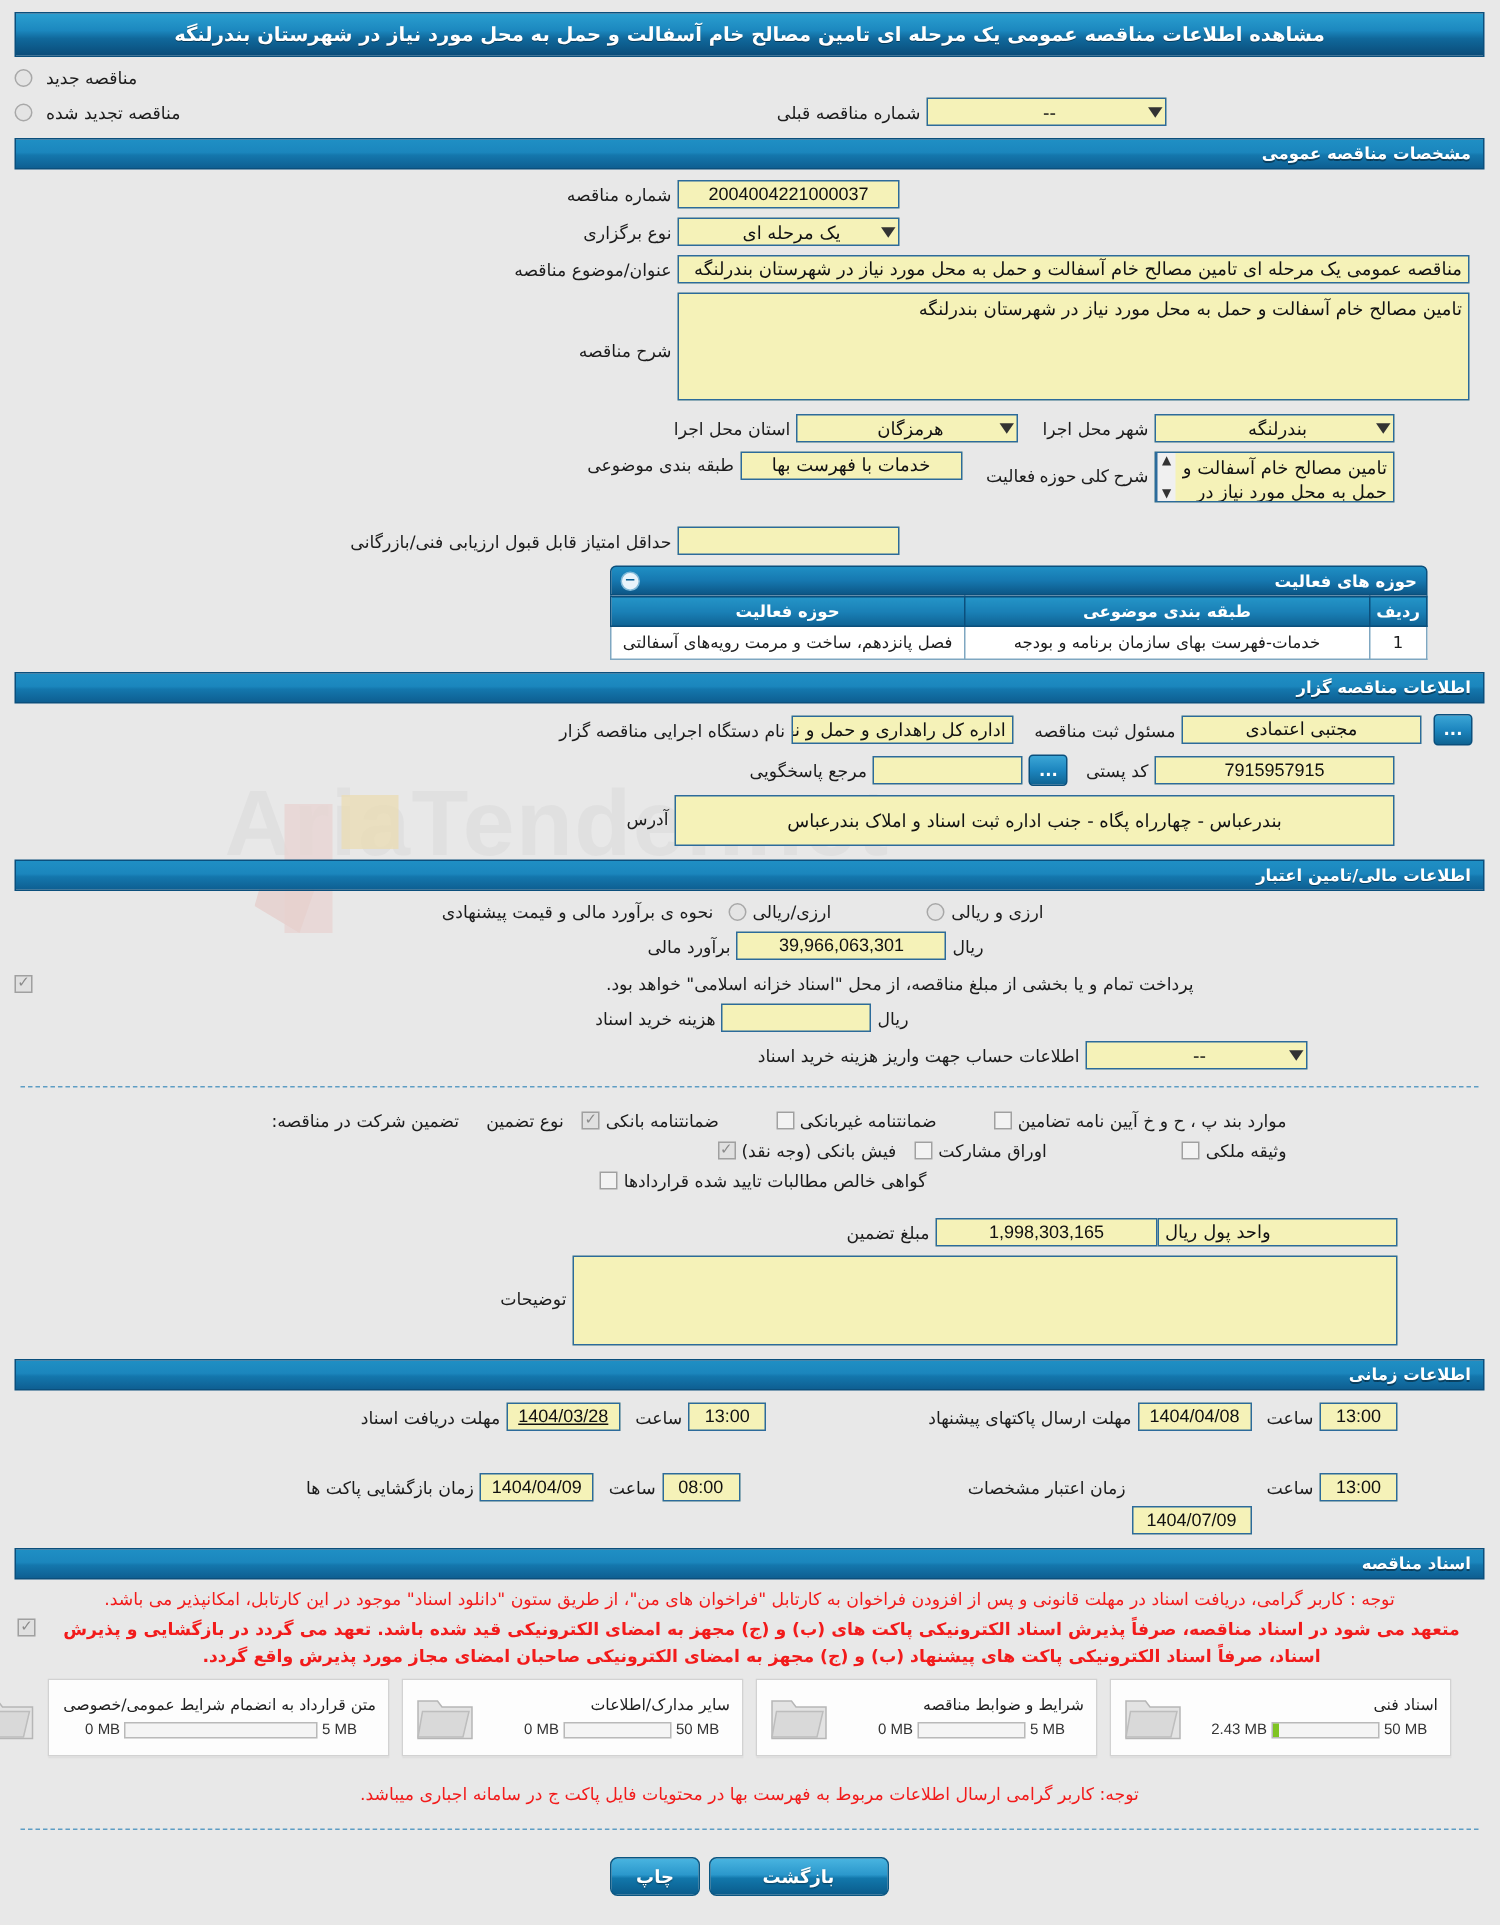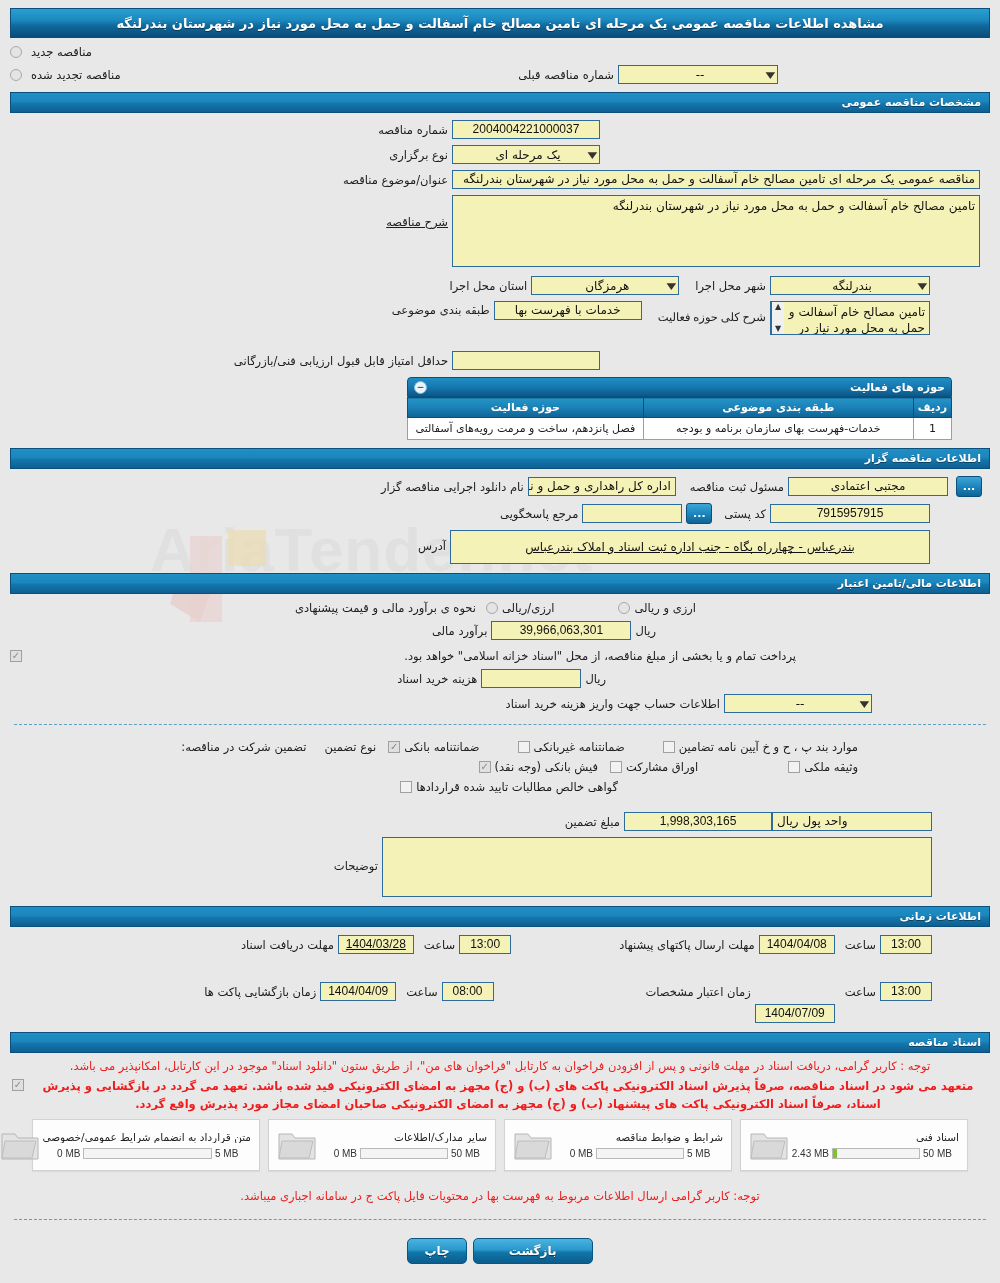--- a/index.html
+++ b/index.html
@@ -156,21 +156,21 @@
   .notice.bold { font-weight: bold; }
 
   
   .files { display: flex; flex-wrap: wrap; gap: 6px 8px; justify-content: center; padding: 6px 0 2px 0; }
   .fcard {
     width: 228px; height: 52px; background: #fdfdfd;
     border: 1px solid #d2d2d2;
     display: flex; align-items: center; padding: 4px 8px;
     box-shadow: 0 1px 1px rgba(0,0,0,.06);
   }
-  .fcard .ftext { flex: 1; padding-left: 2px; }
+  .fcard .ftext { flex: 1; padding-left: 18px; }
   .fcard .fname { font-size: 10.5px; color: #222; text-align: right; margin-bottom: 5px; white-space: nowrap; overflow: hidden; }
   .meter { display: flex; align-items: center; direction: ltr; font-size: 10px; color: #333; gap: 3px; font-family: "Liberation Sans", sans-serif;}
   .meter .cap { min-width: 38px; text-align: right; }
   .meter .track { flex: 1; height: 11px; background: #f4f4f4; border: 1px solid #b9b9b9; position: relative; }
   .meter .fill { position: absolute; left: 0; top: 0; bottom: 0; background: #7fc422; }
   .meter .max { min-width: 36px; text-align: left; }
   .folder { width: 40px; height: 34px; flex: none; position: relative; }
 </style>
 </head>
 <body>
@@ -240,21 +240,21 @@
         <span>مناقصه عمومی یک مرحله ای تامین مصالح خام آسفالت و حمل به محل مورد نیاز در شهرستان بندرلنگه</span>
       </div>
       <span class="lbl">عنوان/موضوع مناقصه</span>
     </div>
 
     <div class="row" style="justify-content:flex-start; align-items:flex-start;">
       <div style="width:10px;"></div>
       <div class="ta" style="width:528px; height:72px;">
         <span>تامین مصالح خام آسفالت و حمل به محل مورد نیاز در شهرستان بندرلنگه</span>
       </div>
-      <span class="lbl" style="margin-top:20px;text-decoration:underline;">شرح مناقصه</span>
+      <span class="lbl" style="margin-top:32px;">شرح مناقصه</span>
     </div>
 
     <div class="row" style="justify-content:flex-start; margin-top:3px;">
       <div style="width:60px;"></div>
       <div class="sel" style="width:160px;">
         <span class="arw">▼</span>
         <span class="val">بندرلنگه</span>
       </div>
       <span class="lbl">شهر محل اجرا</span>
       <div style="width:12px;"></div>
@@ -324,41 +324,41 @@
       <div class="dots-btn">...</div>
       <div style="width:8px;"></div>
       <div class="fld center" style="width:160px;">
         <span>مجتبی اعتمادی</span>
       </div>
       <span class="lbl">مسئول ثبت مناقصه</span>
       <div style="width:10px;"></div>
       <div class="fld right" style="width:148px;">
         <span>اداره کل راهداری و حمل و نقل جاده ای استان هرمزگان</span>
       </div>
-      <span class="lbl">نام دانلود اجرایی مناقصه گزار</span>
+      <span class="lbl">نام دستگاه اجرایی مناقصه گزار</span>
     </div>
 
     <div class="row" style="justify-content:flex-start;">
       <div style="width:60px;"></div>
       <div class="fld num" style="width:160px;">
         <span>7915957915</span>
       </div>
       <span class="lbl">کد پستی</span>
       <div style="width:8px;"></div>
       <div class="dots-btn">...</div>
       <div style="width:4px;"></div>
       <div class="fld empty" style="width:100px;">
         <span></span>
       </div>
       <span class="lbl">مرجع پاسخگویی</span>
     </div>
 
     <div class="row" style="justify-content:flex-start; align-items:flex-start;">
       <div style="width:60px;"></div>
-      <div class="ta" style="width:480px; height:34px; display:flex; align-items:center; justify-content:center;text-decoration:underline;">
+      <div class="ta" style="width:480px; height:34px; display:flex; align-items:center; justify-content:center;">
         <span>بندرعباس - چهارراه پگاه - جنب اداره ثبت اسناد و املاک بندرعباس</span>
       </div>
       <span class="lbl" style="margin-top:9px;">آدرس</span>
     </div>
   </div>
 
   <div class="bar" style="margin-top:6px;">
     <span>اطلاعات مالی/تامین اعتبار</span>
   </div>
 

